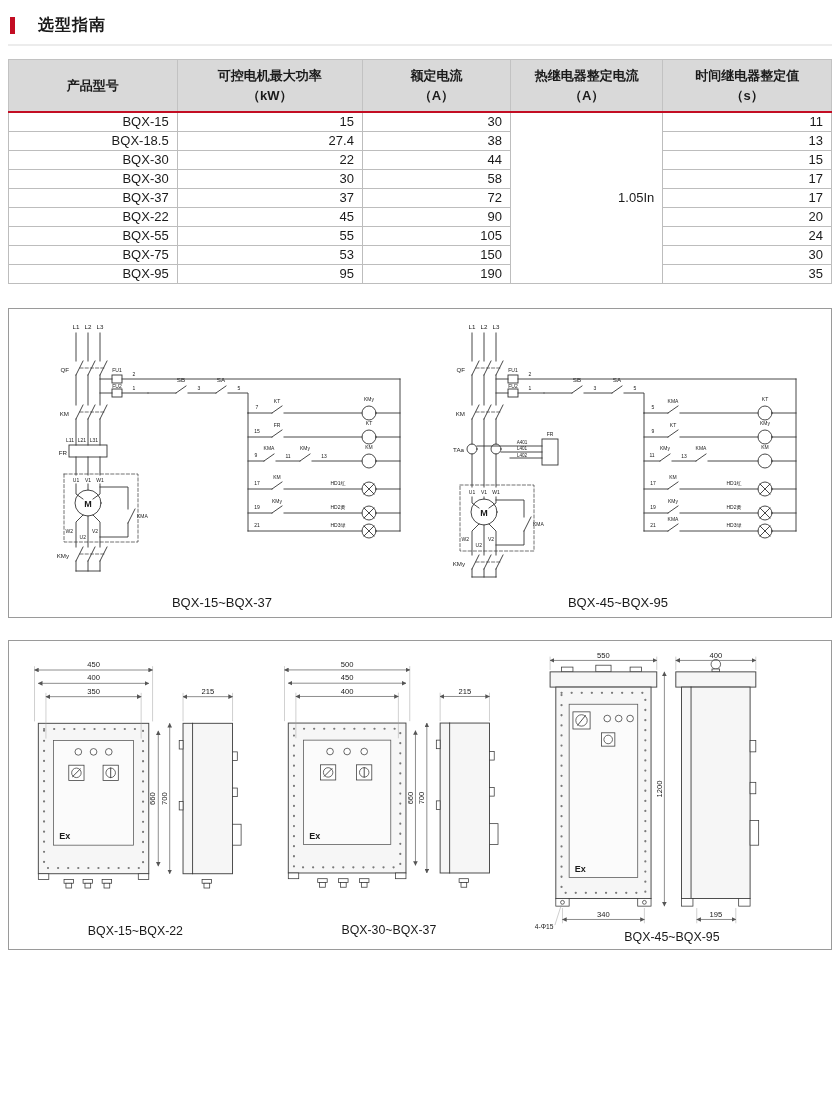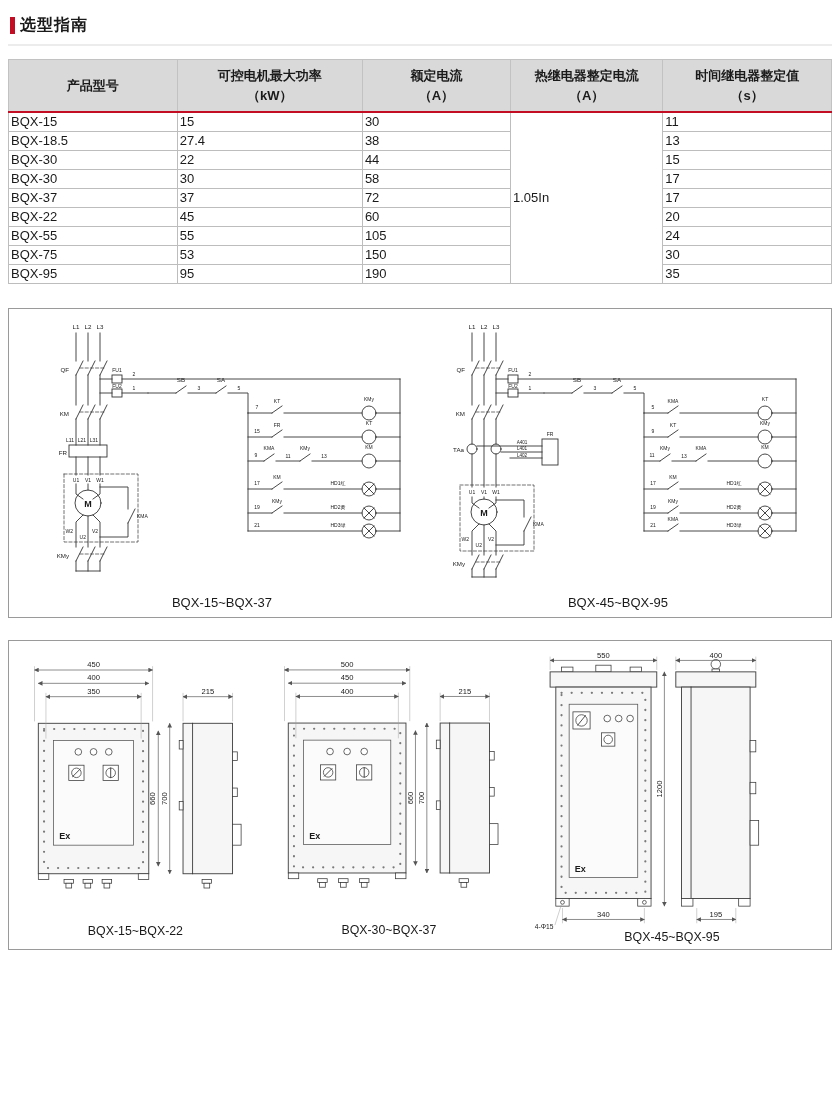--- a/index.html
+++ b/index.html
@@ -1,25 +1,25 @@
 <!DOCTYPE html>
 <html><head>
 <meta charset="utf-8">
 <style>
   *{margin:0;padding:0;box-sizing:border-box}
   html,body{width:840px;background:#fff}
   body{height:1120px;overflow:hidden;font-family:"Liberation Sans","DejaVu Sans",sans-serif;color:#1a1a1a}
   .page{padding:8px 8px 0}
-  .sec-hd{display:flex;align-items:center;gap:5px;padding:7px 2px 8px;border-bottom:2px solid #ececec;margin-bottom:13px}
+  .sec-hd{display:flex;align-items:center;gap:23px;padding:7px 2px 8px;border-bottom:2px solid #ececec;margin-bottom:13px}
   .bar{width:5px;height:17px;background:#c30d23;flex:0 0 auto}
   .sec-title{font-size:16px;font-weight:bold;letter-spacing:1px}
   .spec-table{width:100%;border-collapse:collapse;margin-bottom:24px;table-layout:fixed}
   .spec-table th{background:#d9d9d9;border:1px solid #c2c2c2;border-bottom:2px solid #c30d23;font-size:13px;font-weight:bold;padding:6px 2px;line-height:1.5}
   .spec-table th div:empty{display:none}
-  .spec-table td{border:1px solid #bdbdbd;text-align:left;height:19px;padding:1px 2px;font-size:13px}
+  .spec-table td{border:1px solid #bdbdbd;text-align:right;height:19px;padding:1px 8px;font-size:13px}
   .frame{border:1px solid #9a9a9a;margin-bottom:22px;display:flex;justify-content:space-evenly;align-items:flex-start;padding:8px 4px 0}
   svg text{font-family:"Liberation Sans","DejaVu Sans",sans-serif;fill:#1a1a1a;text-anchor:middle}
   .w{stroke:#333;stroke-width:0.9;fill:none;stroke-linecap:square}
   .dsh{stroke-dasharray:3 2.2;stroke-width:0.7}
   .dim{stroke:#555;stroke-width:0.7;fill:none}
   .ext{stroke:#9b9b9b;stroke-width:0.5;fill:none}
   .cab{fill:#f6f6f6;stroke:#454545;stroke-width:1}
   .door{fill:#fbfbfb;stroke:#555;stroke-width:0.8}
   .comp{fill:#fff;stroke:#3a3a3a;stroke-width:0.8}
   .bolts{fill:none;stroke:#7a7a7a;stroke-width:2.3;stroke-dasharray:0.1 10.5;stroke-linecap:round}
@@ -98,21 +98,21 @@
         </tr>
       <tr>
           <td>BQX-37</td>
           <td>37</td>
           <td>72</td>
           <td>17</td>
         </tr>
       <tr>
           <td>BQX-22</td>
           <td>45</td>
-          <td>60</td>
+          <td>90</td>
           <td>20</td>
         </tr>
       <tr>
           <td>BQX-55</td>
           <td>55</td>
           <td>105</td>
           <td>24</td>
         </tr>
       <tr>
           <td>BQX-75</td>

